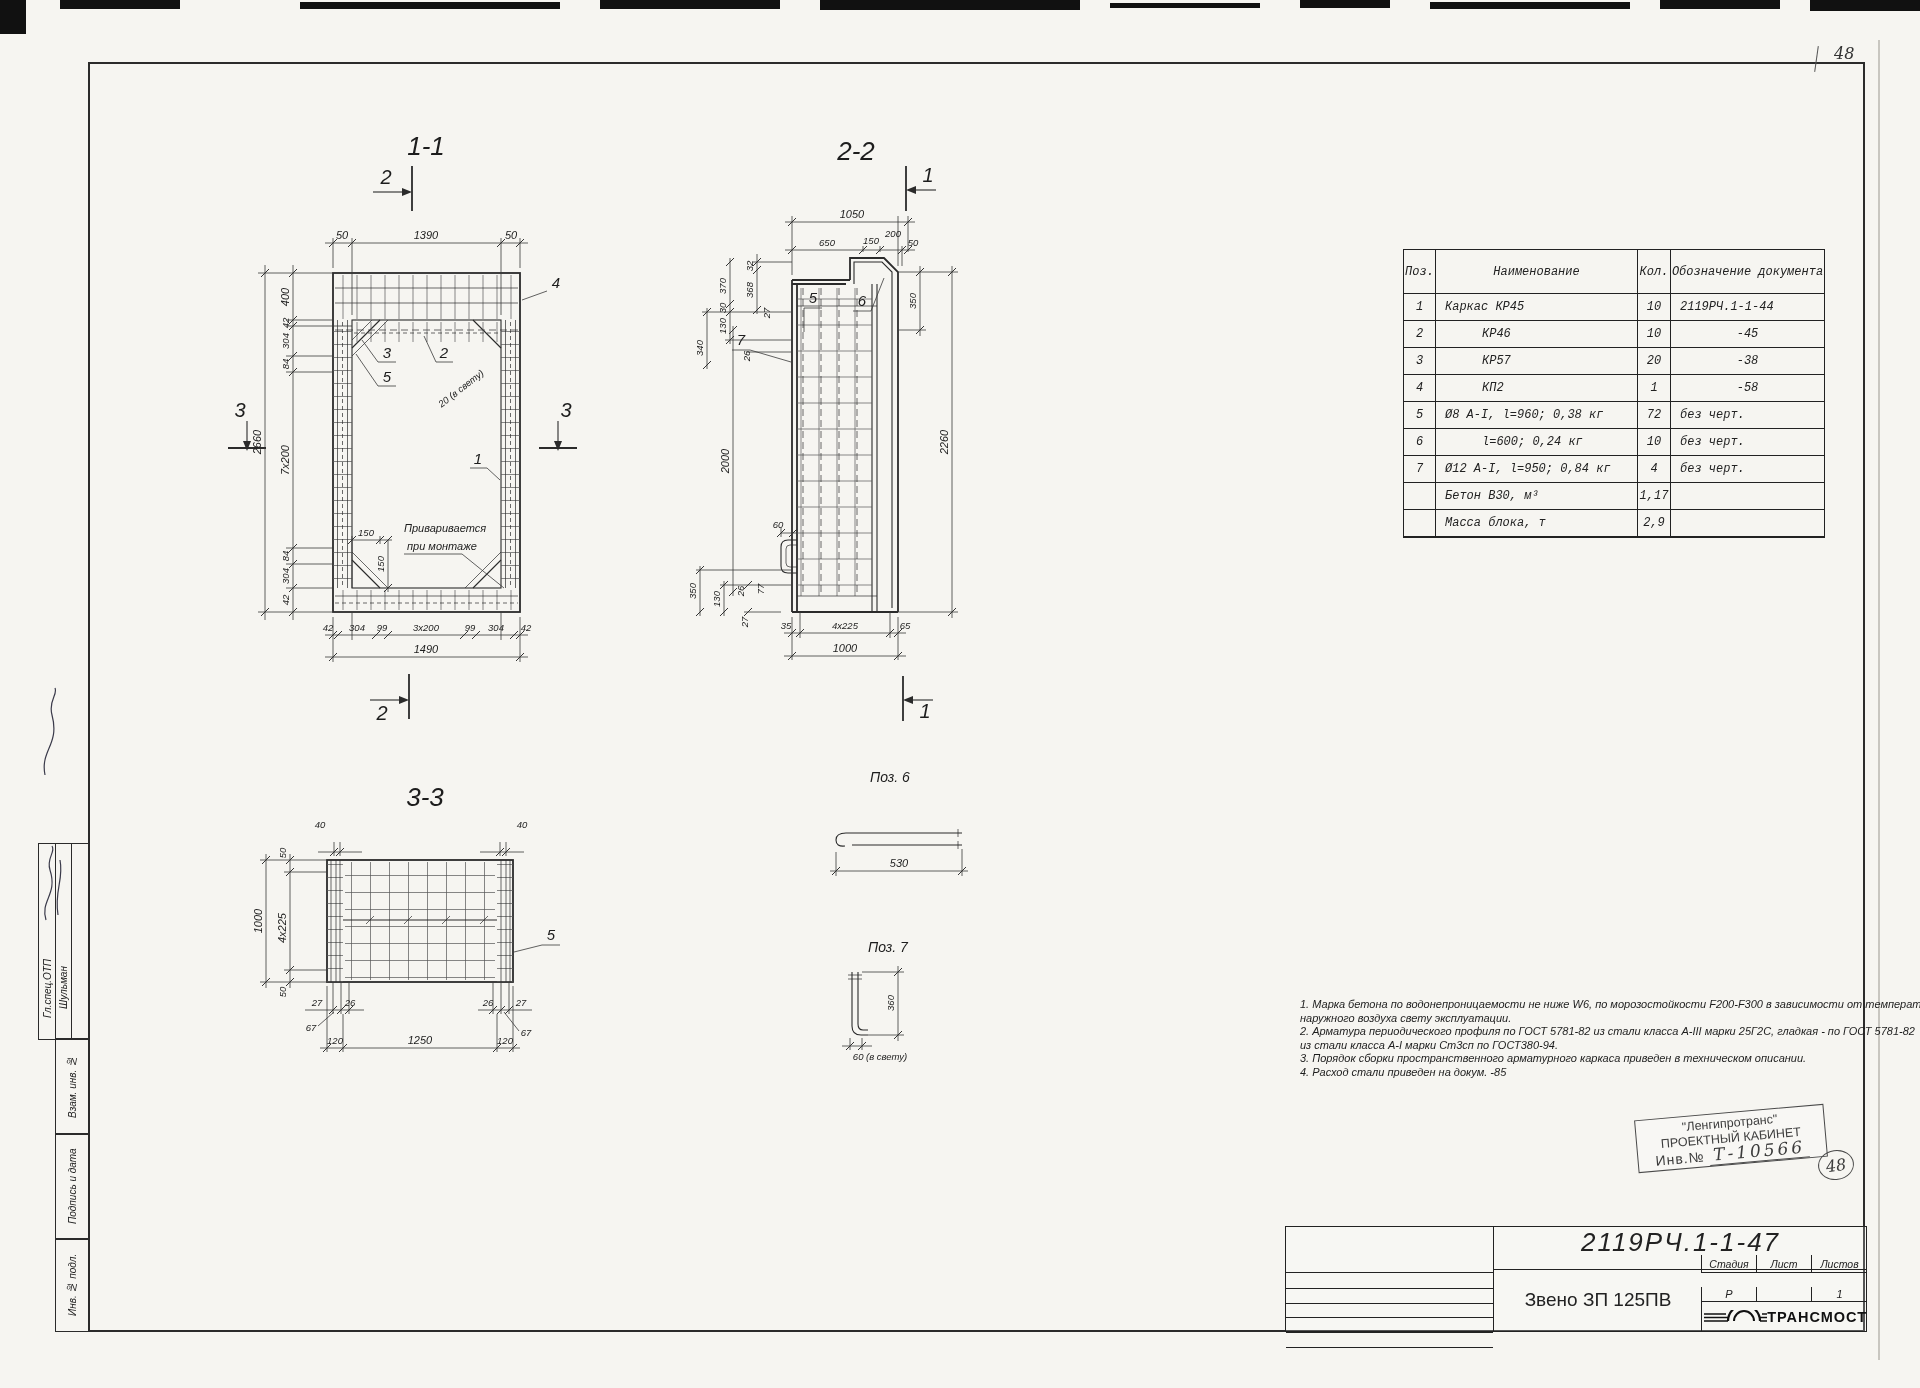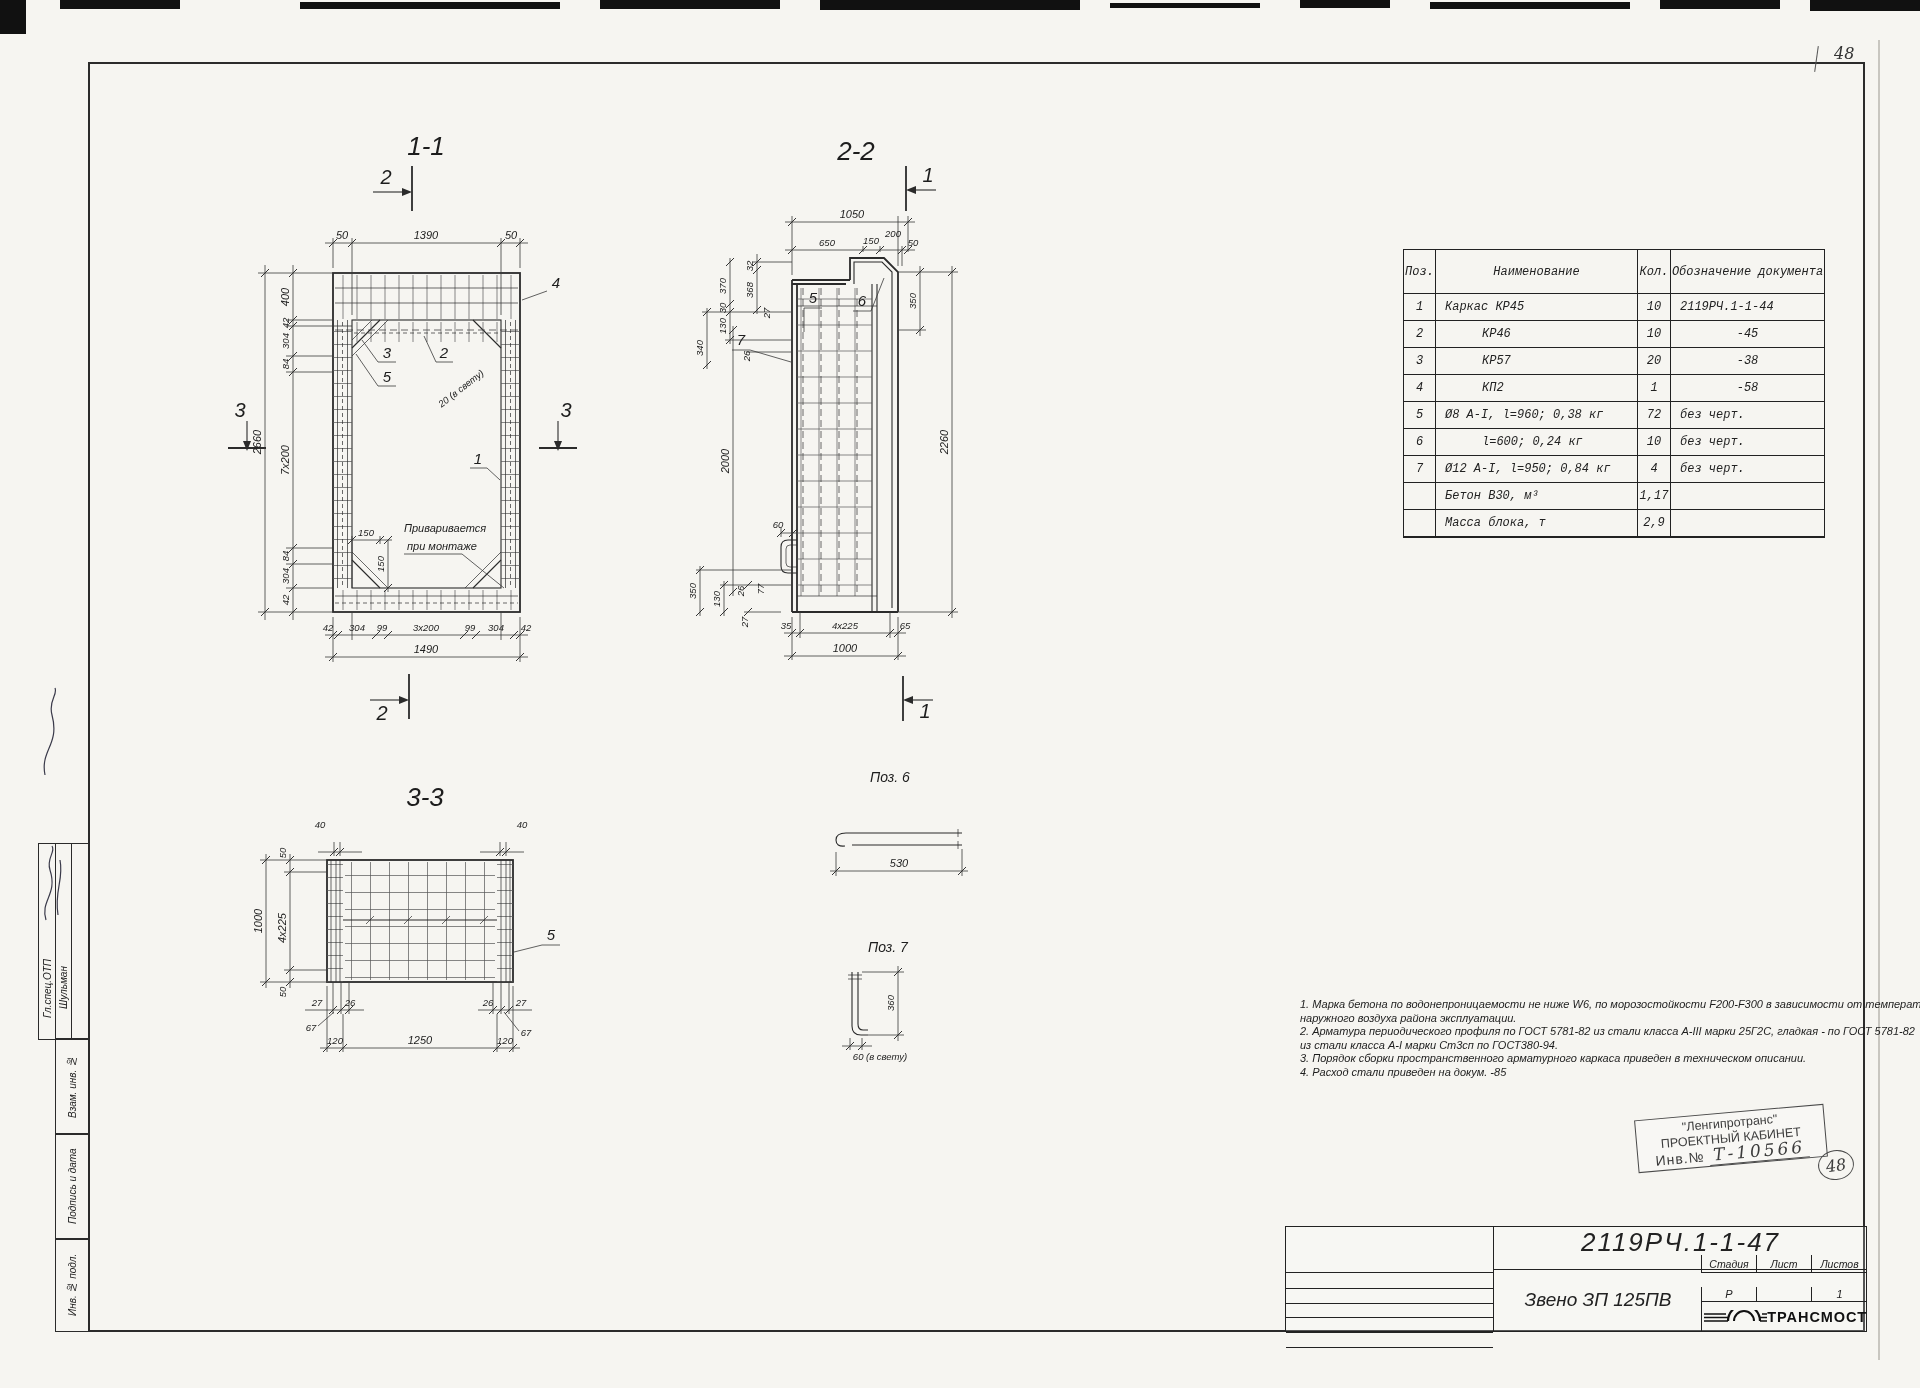--- a/index.html
+++ b/index.html
@@ -39,21 +39,21 @@
                border-bottom:1px solid #4a4a4a;padding:0 4px;}
   #stamp-circle{border:1.6px solid #4a4a4a;border-radius:50%;width:34px;height:28px;display:flex;align-items:center;
                 justify-content:center;font-family:"DejaVu Serif",serif;font-style:italic;font-size:16px;color:#3c3c3c;transform:rotate(-8deg);}
   
   .tbcell{border-right:1px solid #222;border-bottom:1px solid #222;display:flex;align-items:center;justify-content:center;
           font-style:italic;overflow:hidden;margin-top:45px;}
   #tb-head{display:grid;grid-template-columns:25px 24px 23px 28px 59px 48px;height:16px;font-size:9px;}
   .tb-row{display:grid;grid-template-columns:56px 53px 64px 34px;height:14.7px;font-size:11px;}
   .tb-row .r{justify-content:flex-start;padding-left:4px;}
   #docnum{font-size:26px;font-style:italic;letter-spacing:2px;}
-  #docname{font-size:19px;font-style:italic;}
+  #docname{font-size:19px;}
   .stage-c{border-right:1px solid #222;border-bottom:1px solid #222;display:flex;align-items:center;justify-content:center;font-style:italic;}
   #logo-word{font-weight:bold;font-size:14.5px;letter-spacing:1px;font-style:normal;color:#111;}
   
   .vtext{writing-mode:vertical-rl;transform:rotate(180deg);font-style:italic;font-size:10px;color:#222;
          display:flex;align-items:center;justify-content:center;}
   .sbbox{border:1.4px solid #2b2b2b;}
   #pagenum{font-family:"DejaVu Serif",serif;font-style:italic;font-size:16px;color:#333;}
 </style>
 </head>
 <body>
@@ -460,21 +460,21 @@
 
       <div class="c"></div>
       <div class="c l">Масса блока, т</div>
       <div class="c">2,9</div>
       <div class="c"></div>
     </div>
   </div>
 
   <div id="notes" class="abs" style="left:1300px;top:998px;width:575px">
     <div>1. Марка бетона по водонепроницаемости не ниже W6, по морозостойкости F200-F300 в зависимости от температуры</div>
-    <div>наружного воздуха района эксплуатации.</div>
+    <div>наружного воздуха свету эксплуатации.</div>
     <div>2. Арматура периодического профиля по ГОСТ 5781-82 из стали класса А-III марки 25Г2С, гладкая - по ГОСТ 5781-82</div>
     <div>из стали класса А-I марки Ст3сп по ГОСТ380-94.</div>
     <div>3. Порядок сборки пространственного арматурного каркаса приведен в техническом описании.</div>
     <div>4. Расход стали приведен на докум. -85</div>
   </div>
 
   <div id="stamp" class="abs" style="left:1636px;top:1112px;width:172px">
     <div>"Ленгипротранс"</div>
     <div>ПРОЕКТНЫЙ КАБИНЕТ</div>
     <div class="inv"><span>Инв.№</span>

